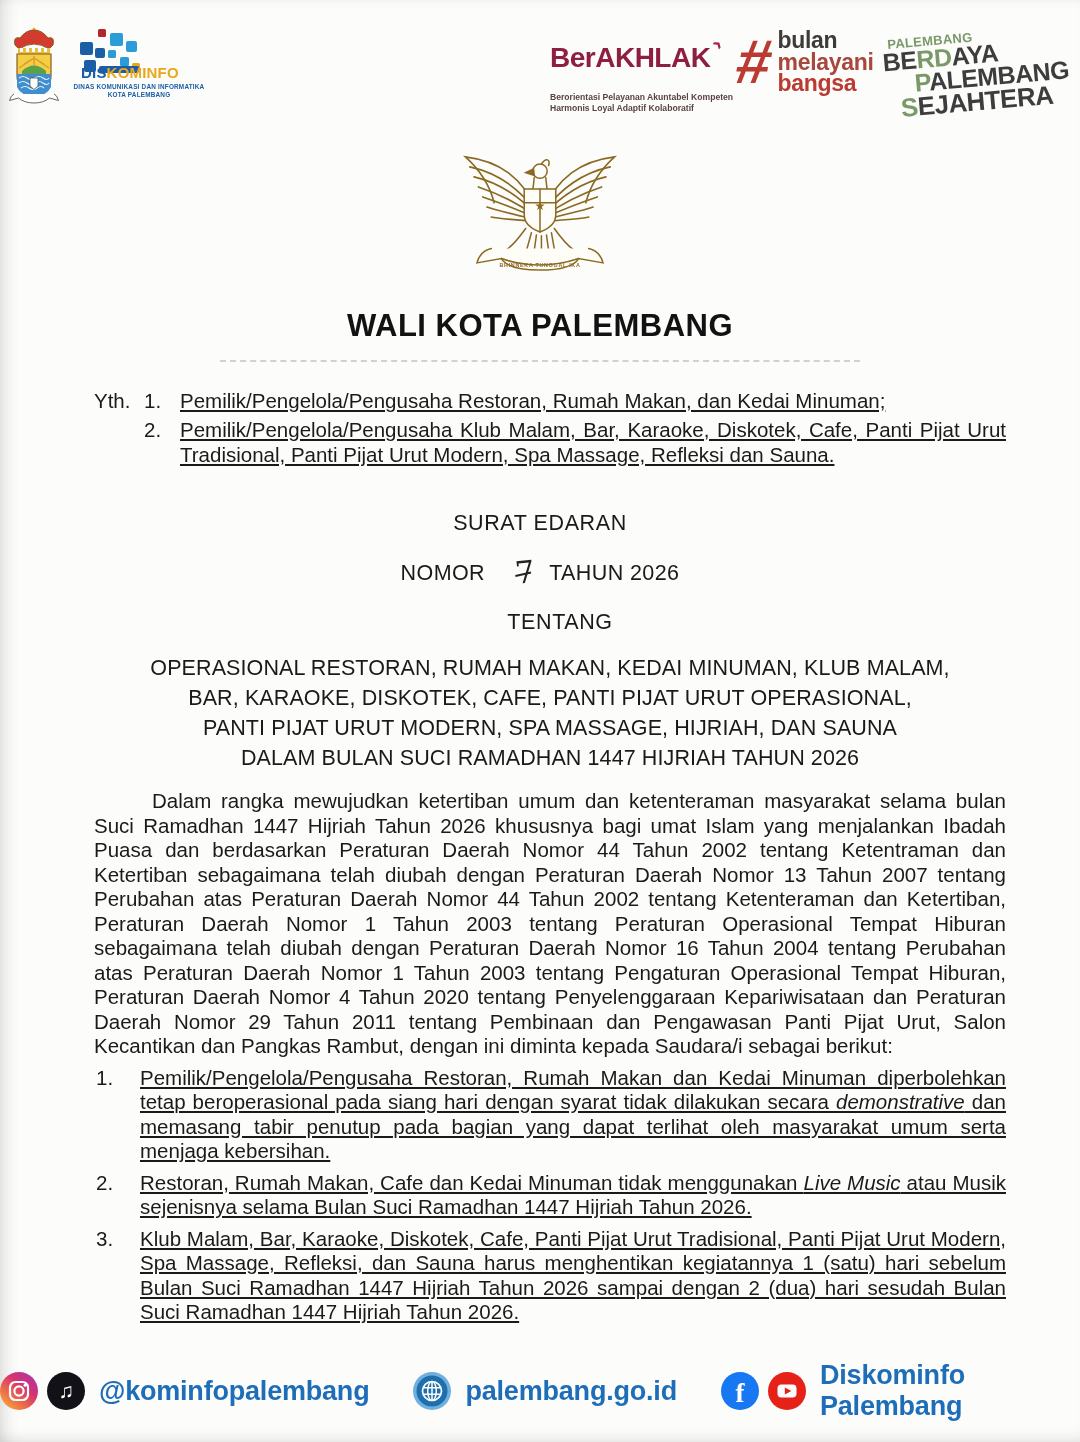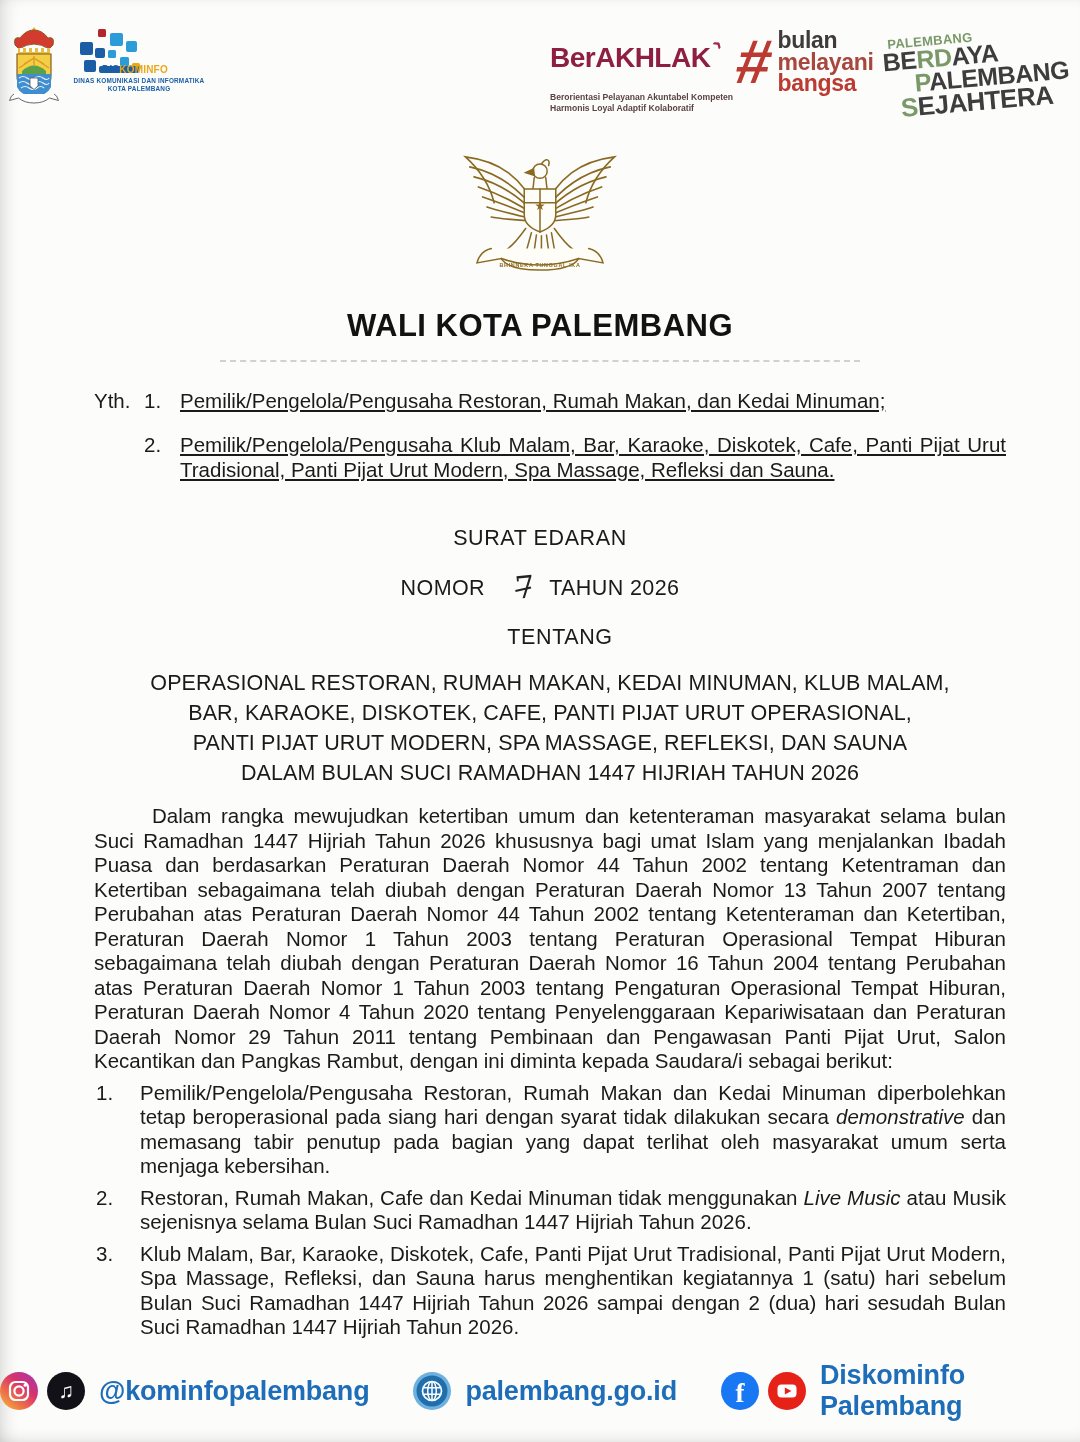--- a/index.html
+++ b/index.html
@@ -11,21 +11,21 @@
     box-shadow: inset 16px 0 20px -16px rgba(0,0,0,.20),
                 inset 0 -12px 16px -12px rgba(0,0,0,.14),
                 inset 0 10px 14px -12px rgba(0,0,0,.07);
   }
 
   
   .logo-row { position:relative; height:118px; }
   .city-logo { position:absolute; left:8px; top:26px; }
   .diskominfo { position:absolute; left:64px; top:28px; width:150px; }
   .diskominfo .blocks { display:block; margin-left:10px; }
-  .diskominfo .dk-title { font-size:10px; font-weight:800; letter-spacing:.2px; margin-top:-14px; margin-left:38px; }
+  .diskominfo .dk-title { font-size:15px; font-weight:800; letter-spacing:.2px; margin-top:-14px; margin-left:17px; }
   .dk-dis { color:#1b5ea6; } .dk-kominfo { color:#e8a81c; }
   .diskominfo .dk-sub { font-size:6.4px; font-weight:700; color:#1b5ea6; text-align:center; line-height:8px; margin-top:2px; letter-spacing:.2px; }
 
   .berakhlak { position:absolute; left:550px; top:42px; width:190px; }
   .ba-title { font-size:28px; font-weight:800; color:#8e1f41; letter-spacing:-.5px; position:relative; display:inline-block; }
   .ba-chevron { position:absolute; right:-9px; top:-10px; font-size:21px; font-weight:800; color:#a3264a; transform:rotate(-50deg); }
   .ba-tagline { font-size:8.6px; font-weight:700; color:#5a4343; line-height:11px; margin-top:18px; }
 
   .bangga { position:absolute; left:737px; top:30px; display:flex; align-items:center; }
   .bg-hash { font-size:62px; font-weight:900; color:#bb3a31; transform:skewX(-10deg); line-height:58px; margin-right:6px; }
@@ -40,37 +40,37 @@
   .bd-l4 { font-size:26px; color:#3d3d3d; line-height:24px; letter-spacing:-.5px; margin-left:14px; }
   .bd-green { color:#7a9968; }
 
   
   .emblem { text-align:center; margin-top:4px; }
   .letterhead-title { text-align:center; font-size:31px; font-weight:800; letter-spacing:.5px; color:#121212; margin-top:2px; }
   .smudge { width:640px; margin:16px auto 0; border-top:2px dashed rgba(175,175,168,.55); height:0; }
 
   
   .addressee { margin:26px 74px 0 94px; font-size:20.5px; line-height:25px; }
-  .addr-grid { display:grid; grid-template-columns:50px 36px 1fr; row-gap:19px; }
+  .addr-grid { display:grid; grid-template-columns:50px 36px 1fr; row-gap:4px; }
   .addr-item-text { text-align:justify;text-decoration:underline; }
 
   
   .doc-type { text-align:center; font-size:21.5px; margin-top:44px; letter-spacing:.6px; }
   .doc-number { text-align:center; font-size:21.5px; margin-top:20px; letter-spacing:.4px; height:34px; }
   .hand7 { display:inline-block; font-family:"DejaVu Serif",serif; font-size:31px; color:#222; transform:rotate(-6deg); position:relative; margin:0 14px 0 30px; top:3px; line-height:26px; }
   .hand7::after { content:""; position:absolute; left:0px; top:14px; width:16px; height:2.4px; background:#242424; transform:rotate(-7deg); }
   .doc-about { text-align:center; font-size:21.5px; margin-top:20px; letter-spacing:.6px;padding-left:40px; }
   .subject { text-align:center; font-size:21.5px; line-height:30px; margin-top:18px; letter-spacing:.1px;padding-left:20px; }
 
   
   .opening { margin:16px 74px 0 94px; font-size:20.5px; line-height:24.5px; text-align:justify; text-indent:58px; }
   .directives { margin:2px 74px 0 94px; font-size:20.5px; line-height:24.5px; }
   .directive { display:grid; grid-template-columns:46px 1fr; margin-top:7px; }
   .directive .num { padding-left:2px; }
-  .directive .txt { text-align:justify; }
+  .directive .txt { text-align:justify;text-decoration:underline; }
 
   
   .social-footer { position:absolute; left:0; right:0; bottom:20px; display:flex; justify-content:center; align-items:center; gap:44px; }
   .social-group { display:flex; align-items:center; gap:9px; }
   .social-label { font-size:27px; font-weight:800; color:#1d6db8; letter-spacing:-.2px; margin-left:5px; }
   .sicon { width:38px; height:38px; border-radius:50%; display:flex; align-items:center; justify-content:center; flex:0 0 auto; }
   .ig { background:linear-gradient(40deg,#f5c043 0%,#ee7445 30%,#d6326e 62%,#a236b5 100%); }
   .tiktok { background:#121117; color:#fff; font-size:21px; font-weight:700; }
   .fb { background:#1877f2; color:#fff; font-size:27px; font-weight:800; font-family:"Liberation Serif","DejaVu Serif",serif; }
   .fb span { position:relative; top:2px; }
@@ -206,21 +206,21 @@
 
   <div class="doc-type">SURAT EDARAN</div>
   <div class="doc-number">
     <span>NOMOR</span><span class="hand7">7</span><span>TAHUN 2026</span>
   </div>
   <div class="doc-about">TENTANG</div>
 
   <div class="subject">
     <div>OPERASIONAL RESTORAN, RUMAH MAKAN, KEDAI MINUMAN, KLUB MALAM,</div>
     <div>BAR, KARAOKE, DISKOTEK, CAFE, PANTI PIJAT URUT OPERASIONAL,</div>
-    <div>PANTI PIJAT URUT MODERN, SPA MASSAGE, REFLEKSI, DAN SAUNA</div>
+    <div>PANTI PIJAT URUT MODERN, SPA MASSAGE, HIJRIAH, DAN SAUNA</div>
     <div>DALAM BULAN SUCI RAMADHAN 1447 HIJRIAH TAHUN 2026</div>
   </div>
 
   <p class="opening">Dalam rangka mewujudkan ketertiban umum dan ketenteraman masyarakat selama bulan Suci Ramadhan 1447 Hijriah Tahun 2026 khususnya bagi umat Islam yang menjalankan Ibadah Puasa dan berdasarkan Peraturan Daerah Nomor 44 Tahun 2002 tentang Ketentraman dan Ketertiban sebagaimana telah diubah dengan Peraturan Daerah Nomor 13 Tahun 2007 tentang Perubahan atas Peraturan Daerah Nomor 44 Tahun 2002 tentang Ketenteraman dan Ketertiban, Peraturan Daerah Nomor 1 Tahun 2003 tentang Peraturan Operasional Tempat Hiburan sebagaimana telah diubah dengan Peraturan Daerah Nomor 16 Tahun 2004 tentang Perubahan atas Peraturan Daerah Nomor 1 Tahun 2003 tentang Pengaturan Operasional Tempat Hiburan, Peraturan Daerah Nomor 4 Tahun 2020 tentang Penyelenggaraan Kepariwisataan dan Peraturan Daerah Nomor 29 Tahun 2011 tentang Pembinaan dan Pengawasan Panti Pijat Urut, Salon Kecantikan dan Pangkas Rambut, dengan ini diminta kepada Saudara/i sebagai berikut:</p>
 
   <div class="directives">
     <div class="directive">
       <div class="num">1.</div>
       <div class="txt"><span>Pemilik/Pengelola/Pengusaha Restoran, Rumah Makan dan Kedai Minuman diperbolehkan tetap beroperasional pada siang hari dengan syarat tidak dilakukan secara </span><span style="font-style: italic;">demonstrative</span><span> dan memasang tabir penutup pada bagian yang dapat terlihat oleh masyarakat umum serta menjaga kebersihan.</span></div>
     </div>

